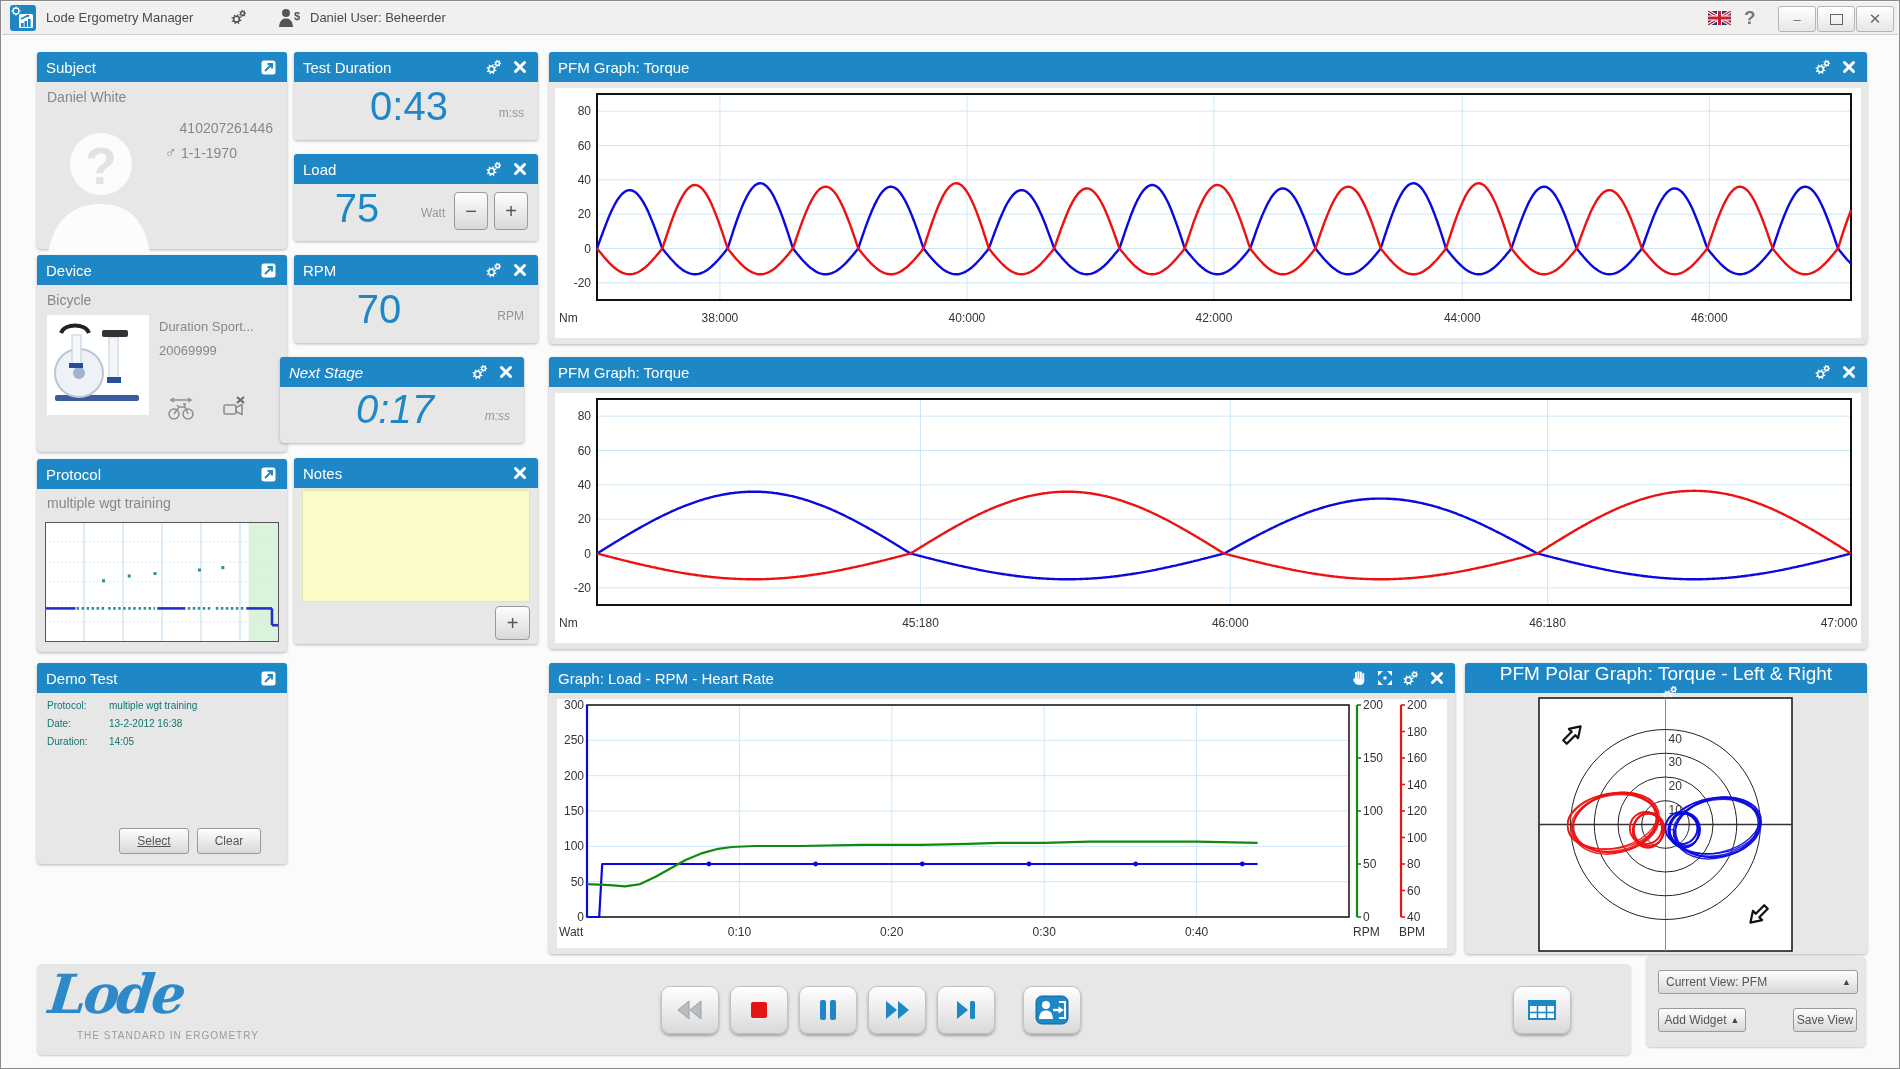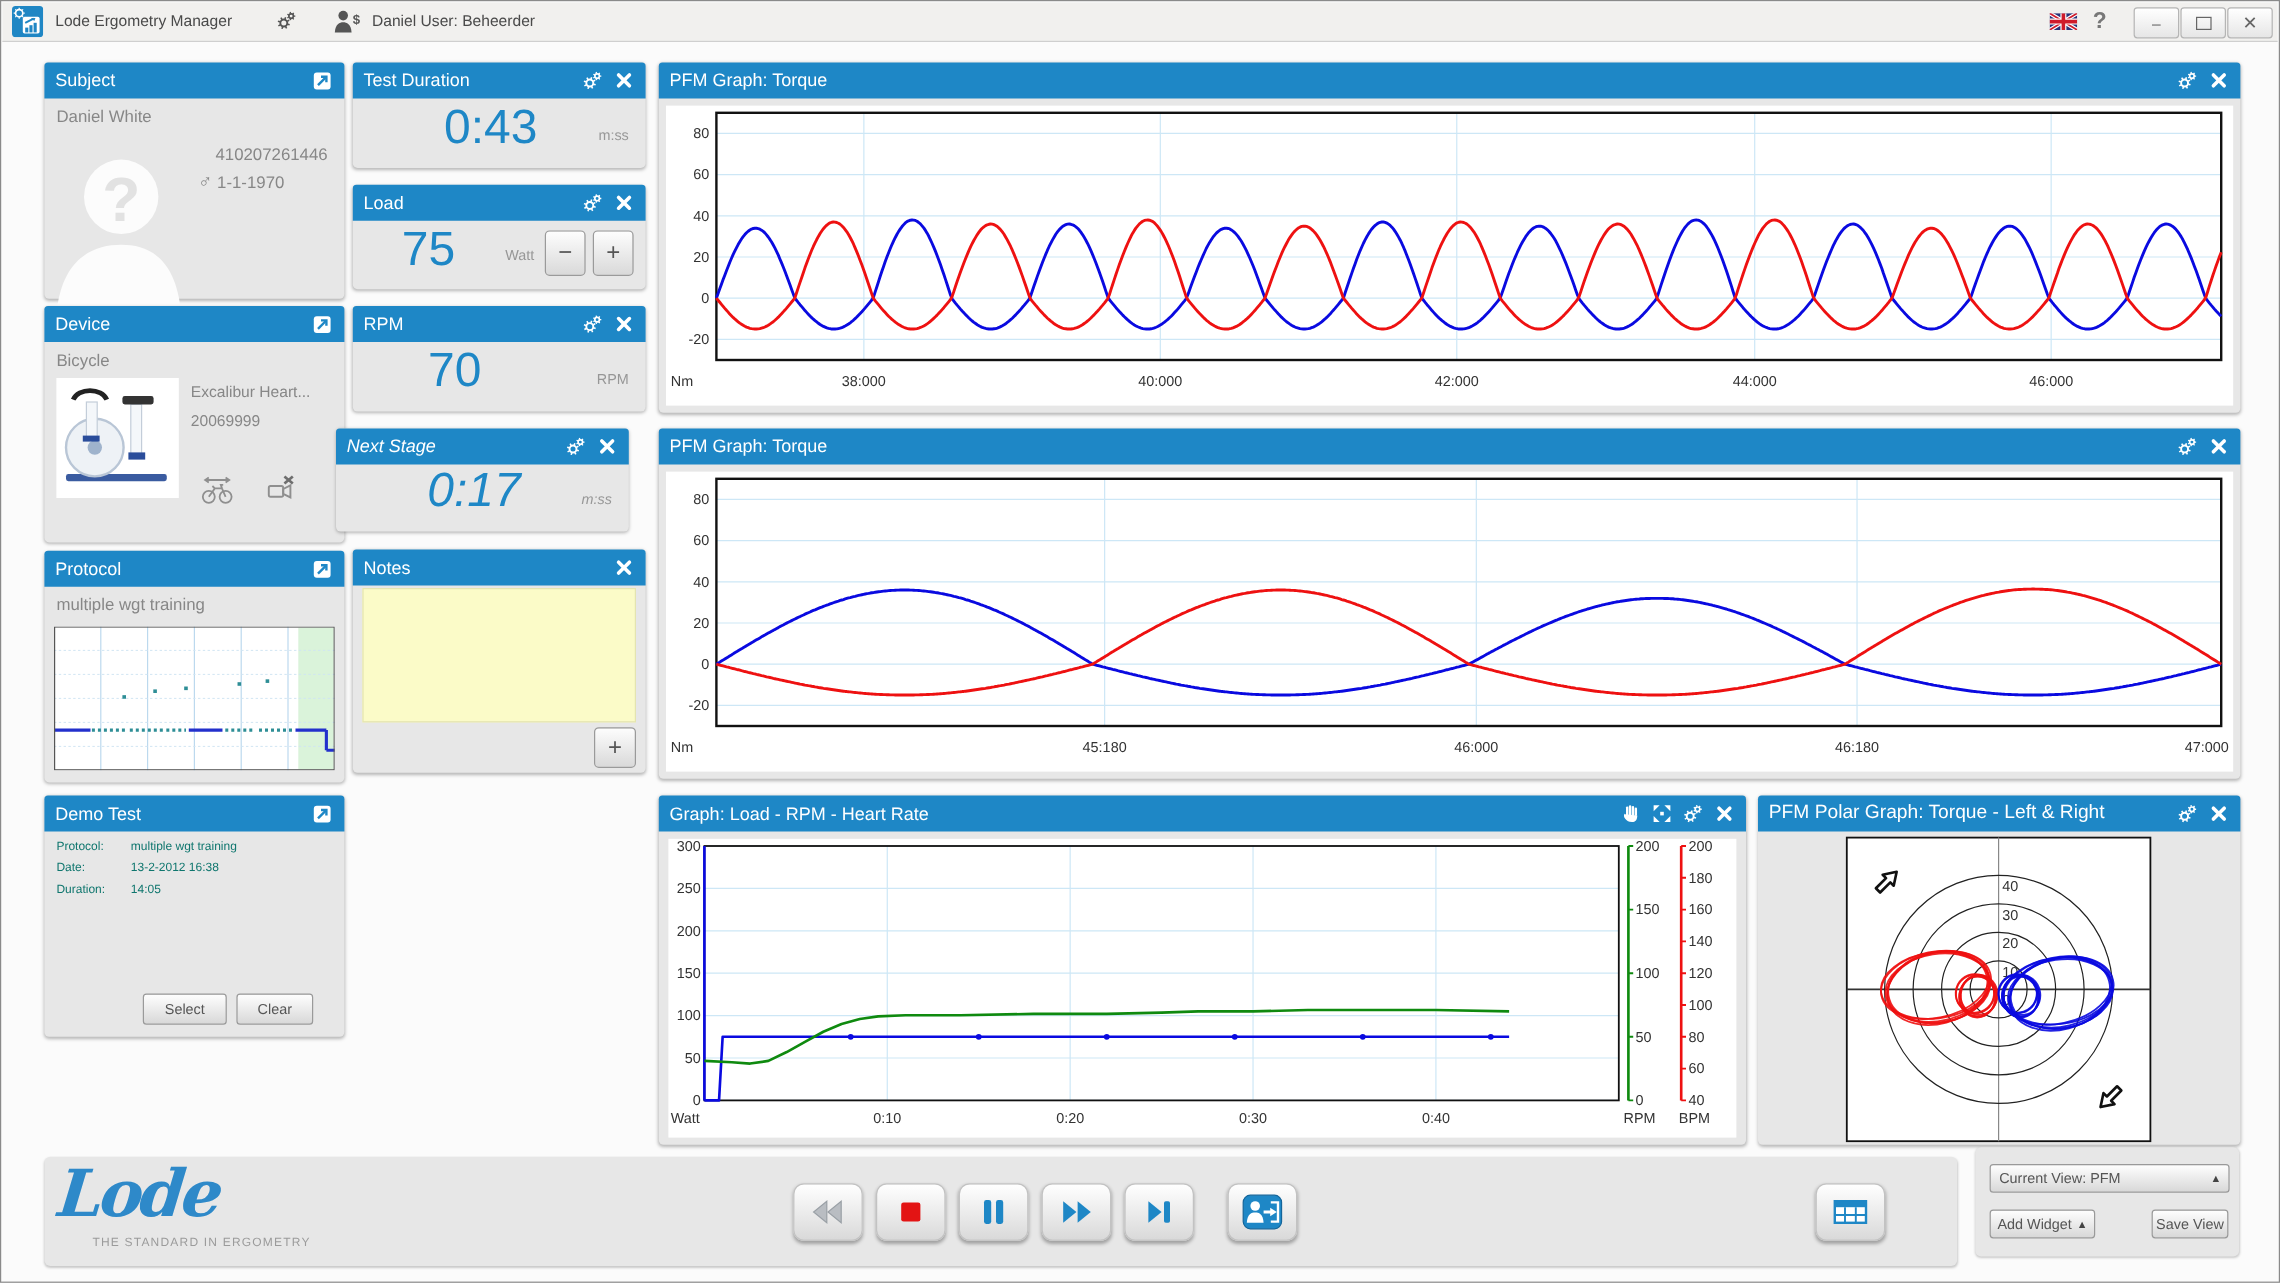--- a/index.html
+++ b/index.html
@@ -174,21 +174,21 @@
         <rect x="8" y="80" width="84" height="6" rx="2" fill="#3a5ba0"></rect>
         <circle cx="32" cy="58" r="24" fill="#eef2f6" stroke="#b9c6d6" stroke-width="2"></circle>
         <circle cx="32" cy="58" r="6" fill="#9fb3cc"></circle>
         <rect x="62" y="22" width="9" height="44" fill="#f4f7fa" stroke="#c3cdd9"></rect>
         <rect x="55" y="15" width="26" height="7" rx="2" fill="#333"></rect>
         <rect x="25" y="20" width="9" height="30" fill="#f4f7fa" stroke="#c3cdd9"></rect>
         <path d="M14,18 C18,8 38,8 42,18" stroke="#222" stroke-width="4" fill="none"></path>
         <rect x="60" y="62" width="14" height="6" fill="#2a4d9b"></rect>
         <rect x="22" y="48" width="14" height="5" fill="#2a4d9b"></rect>
       </svg>
-      <div class="gtxt" style="position:absolute;left:122px;top:34px;font-size:13px;">Excalibur Heart...</div>
+      <div class="gtxt" style="position:absolute;left:122px;top:34px;font-size:13px;">Duration Sport...</div>
       <div class="gtxt" style="position:absolute;left:122px;top:58px;font-size:13px;">20069999</div>
       <span class="ic" style="position:absolute;left:130px;top:112px;">
           <svg width="28" height="24" viewBox="0 0 28 24" stroke="#8f8f8f" fill="none" stroke-width="1.5">
             <line x1="4" y1="3" x2="24" y2="3"></line>
             <polyline points="7,1 4,3 7,5"></polyline>
             <polyline points="21,1 24,3 21,5"></polyline>
             <circle cx="7" cy="17" r="5"></circle>
             <circle cx="21" cy="17" r="5"></circle>
             <path d="M7,17 L12,10 L18,10 L21,17 M12,10 L10,8 M18,10 L17,7 L19,7"></path>
           </svg>
@@ -274,21 +274,21 @@
         <span>multiple wgt training</span>
       </div>
       <div class="demo-row">
         <span class="lbl">Date:</span>
         <span>13-2-2012 16:38</span>
       </div>
       <div class="demo-row">
         <span class="lbl">Duration:</span>
         <span>14:05</span>
       </div>
-      <div class="btn" style="position:absolute;left:82px;bottom:10px;width:68px;height:24px;">Select</div>
+      <div class="btn" style="position:absolute;left:82px;bottom:10px;width:68px;height:24px;text-decoration:underline;">Select</div>
       <div class="btn" style="position:absolute;right:26px;bottom:10px;width:62px;height:24px;">Clear</div>
     </div>
   </div>
 
   <div class="widget" style="left:293px;top:51px;width:244px;height:88px;">
     <div class="whead">
         <span>Test Duration</span>
       <span class="sp"></span>
       <span class="hicon">
           <svg width="17" height="17" viewBox="0 0 17 17" stroke="#fff" fill="none">
@@ -742,21 +742,21 @@
           <circle cx="365.28000000000003" cy="165" r="2.4" fill="#0a0ae0"></circle>
           <circle cx="471.96" cy="165" r="2.4" fill="#0a0ae0"></circle>
           <circle cx="578.64" cy="165" r="2.4" fill="#0a0ae0"></circle>
           <circle cx="685.3199999999999" cy="165" r="2.4" fill="#0a0ae0"></circle>
           <polyline points="30.0,185.1 52.9,186.2 68.1,187.3 83.3,185.1 98.6,177.7 113.8,169.2 129.1,160.8 144.3,154.4 159.5,150.2 174.8,148.0 197.6,147.0 243.4,147.0 304.3,145.9 365.3,145.9 411.0,144.9 441.5,143.8 487.2,143.8 532.9,142.7 578.6,142.7 639.6,142.7 700.6,143.8" fill="none" stroke="#0f8a0f" stroke-width="2.2" stroke-linejoin="round"></polyline>
         </svg>
     </div>
   </div>
 
   <div class="widget" style="left:1464px;top:662px;width:402px;height:291px;">
-    <div class="whead" style="font-size:16px;">
+    <div class="whead" style="font-size:19px;flex-direction:column;">
         <span>PFM Polar Graph: Torque - Left &amp; Right</span>
       <span class="sp"></span>
       <span class="hicon">
           <svg width="17" height="17" viewBox="0 0 17 17" stroke="#fff" fill="none">
             <circle cx="6.5" cy="10.2" r="2.9" stroke-width="1.6"></circle>
             <g stroke-width="1.3">
               <line x1="9.65" y1="11.18" x2="11.37" y2="11.71"></line>
               <line x1="8.04" y1="13.12" x2="8.88" y2="14.71"></line>
               <line x1="5.52" y1="13.35" x2="4.99" y2="15.07"></line>
               <line x1="3.58" y1="11.74" x2="1.99" y2="12.58"></line>

